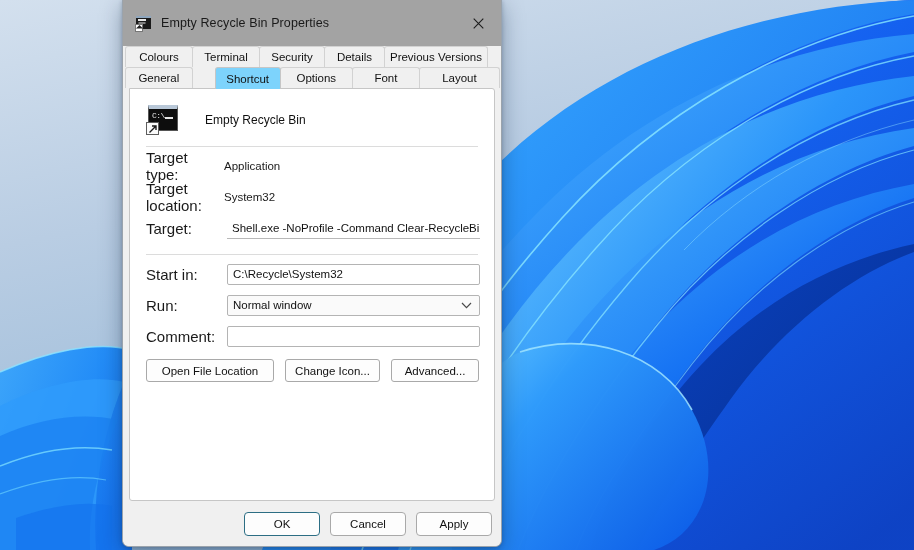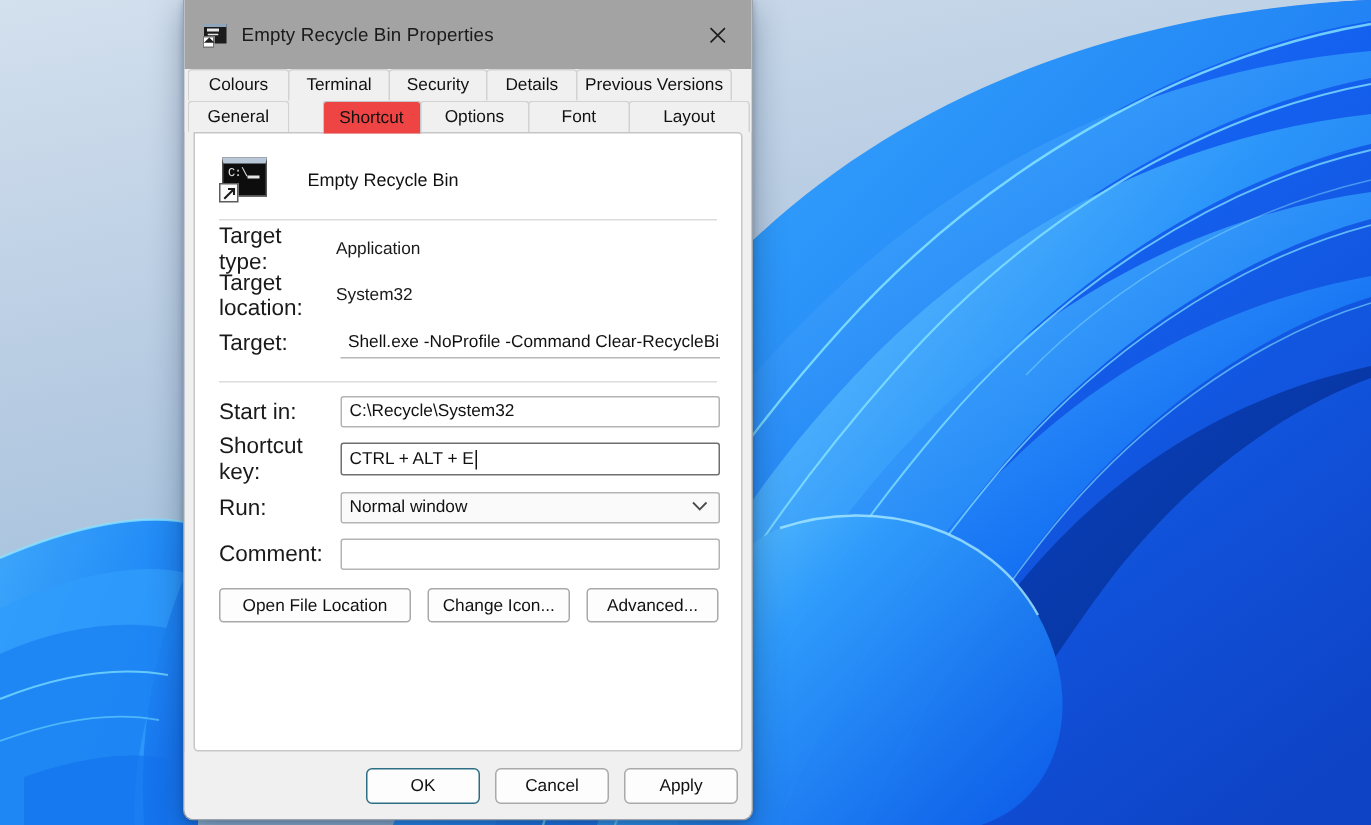--- a/index.html
+++ b/index.html
@@ -118,21 +118,21 @@
     justify-content: center;
     cursor: default;
     white-space: nowrap;
     margin-right: -1px;
     position: relative;
     padding: 0 2px;
   }
   .tabrow.row1 .tab { border-radius: 3px 3px 0 0; }
   .tabrow.row2 .tab { border-radius: 3px 3px 0 0; }
   .tab.selected {
-    background: #ef4444;
+    background: #7dd3fc;
     border-color: #c6c6c6;
     z-index: 5;
     height: 22px;
     margin-bottom: -1px;
     margin-left: 23px;
   }
 
   
   .page {
     flex: 1 1 auto;
@@ -472,27 +472,20 @@
         <div class="ffield underline-only">Shell.exe -NoProfile -Command Clear-RecycleBin"</div>
       </div>
 
       <hr class="sep2">
 
       <div class="form-row">
         <div class="flabel">Start in:</div>
         <div class="ffield">C:\Recycle\System32</div>
       </div>
 
-      <div class="form-row tall">
-        <div class="flabel">Shortcut key:</div>
-        <div class="ffield focused">
-            <span>CTRL + ALT + E</span>
-            <span class="caret"></span>
-          </div>
-      </div>
 
       <div class="form-row">
         <div class="flabel">Run:</div>
         <div class="fcombo">
           <span>Normal window</span>
           <span class="chev">
             <svg width="11" height="7" viewBox="0 0 11 7" aria-hidden="true">
               <path d="M1,1 L5.5,5.6 L10,1" stroke="#4a4a4a" stroke-width="1.2" fill="none"></path>
             </svg>
           </span>

